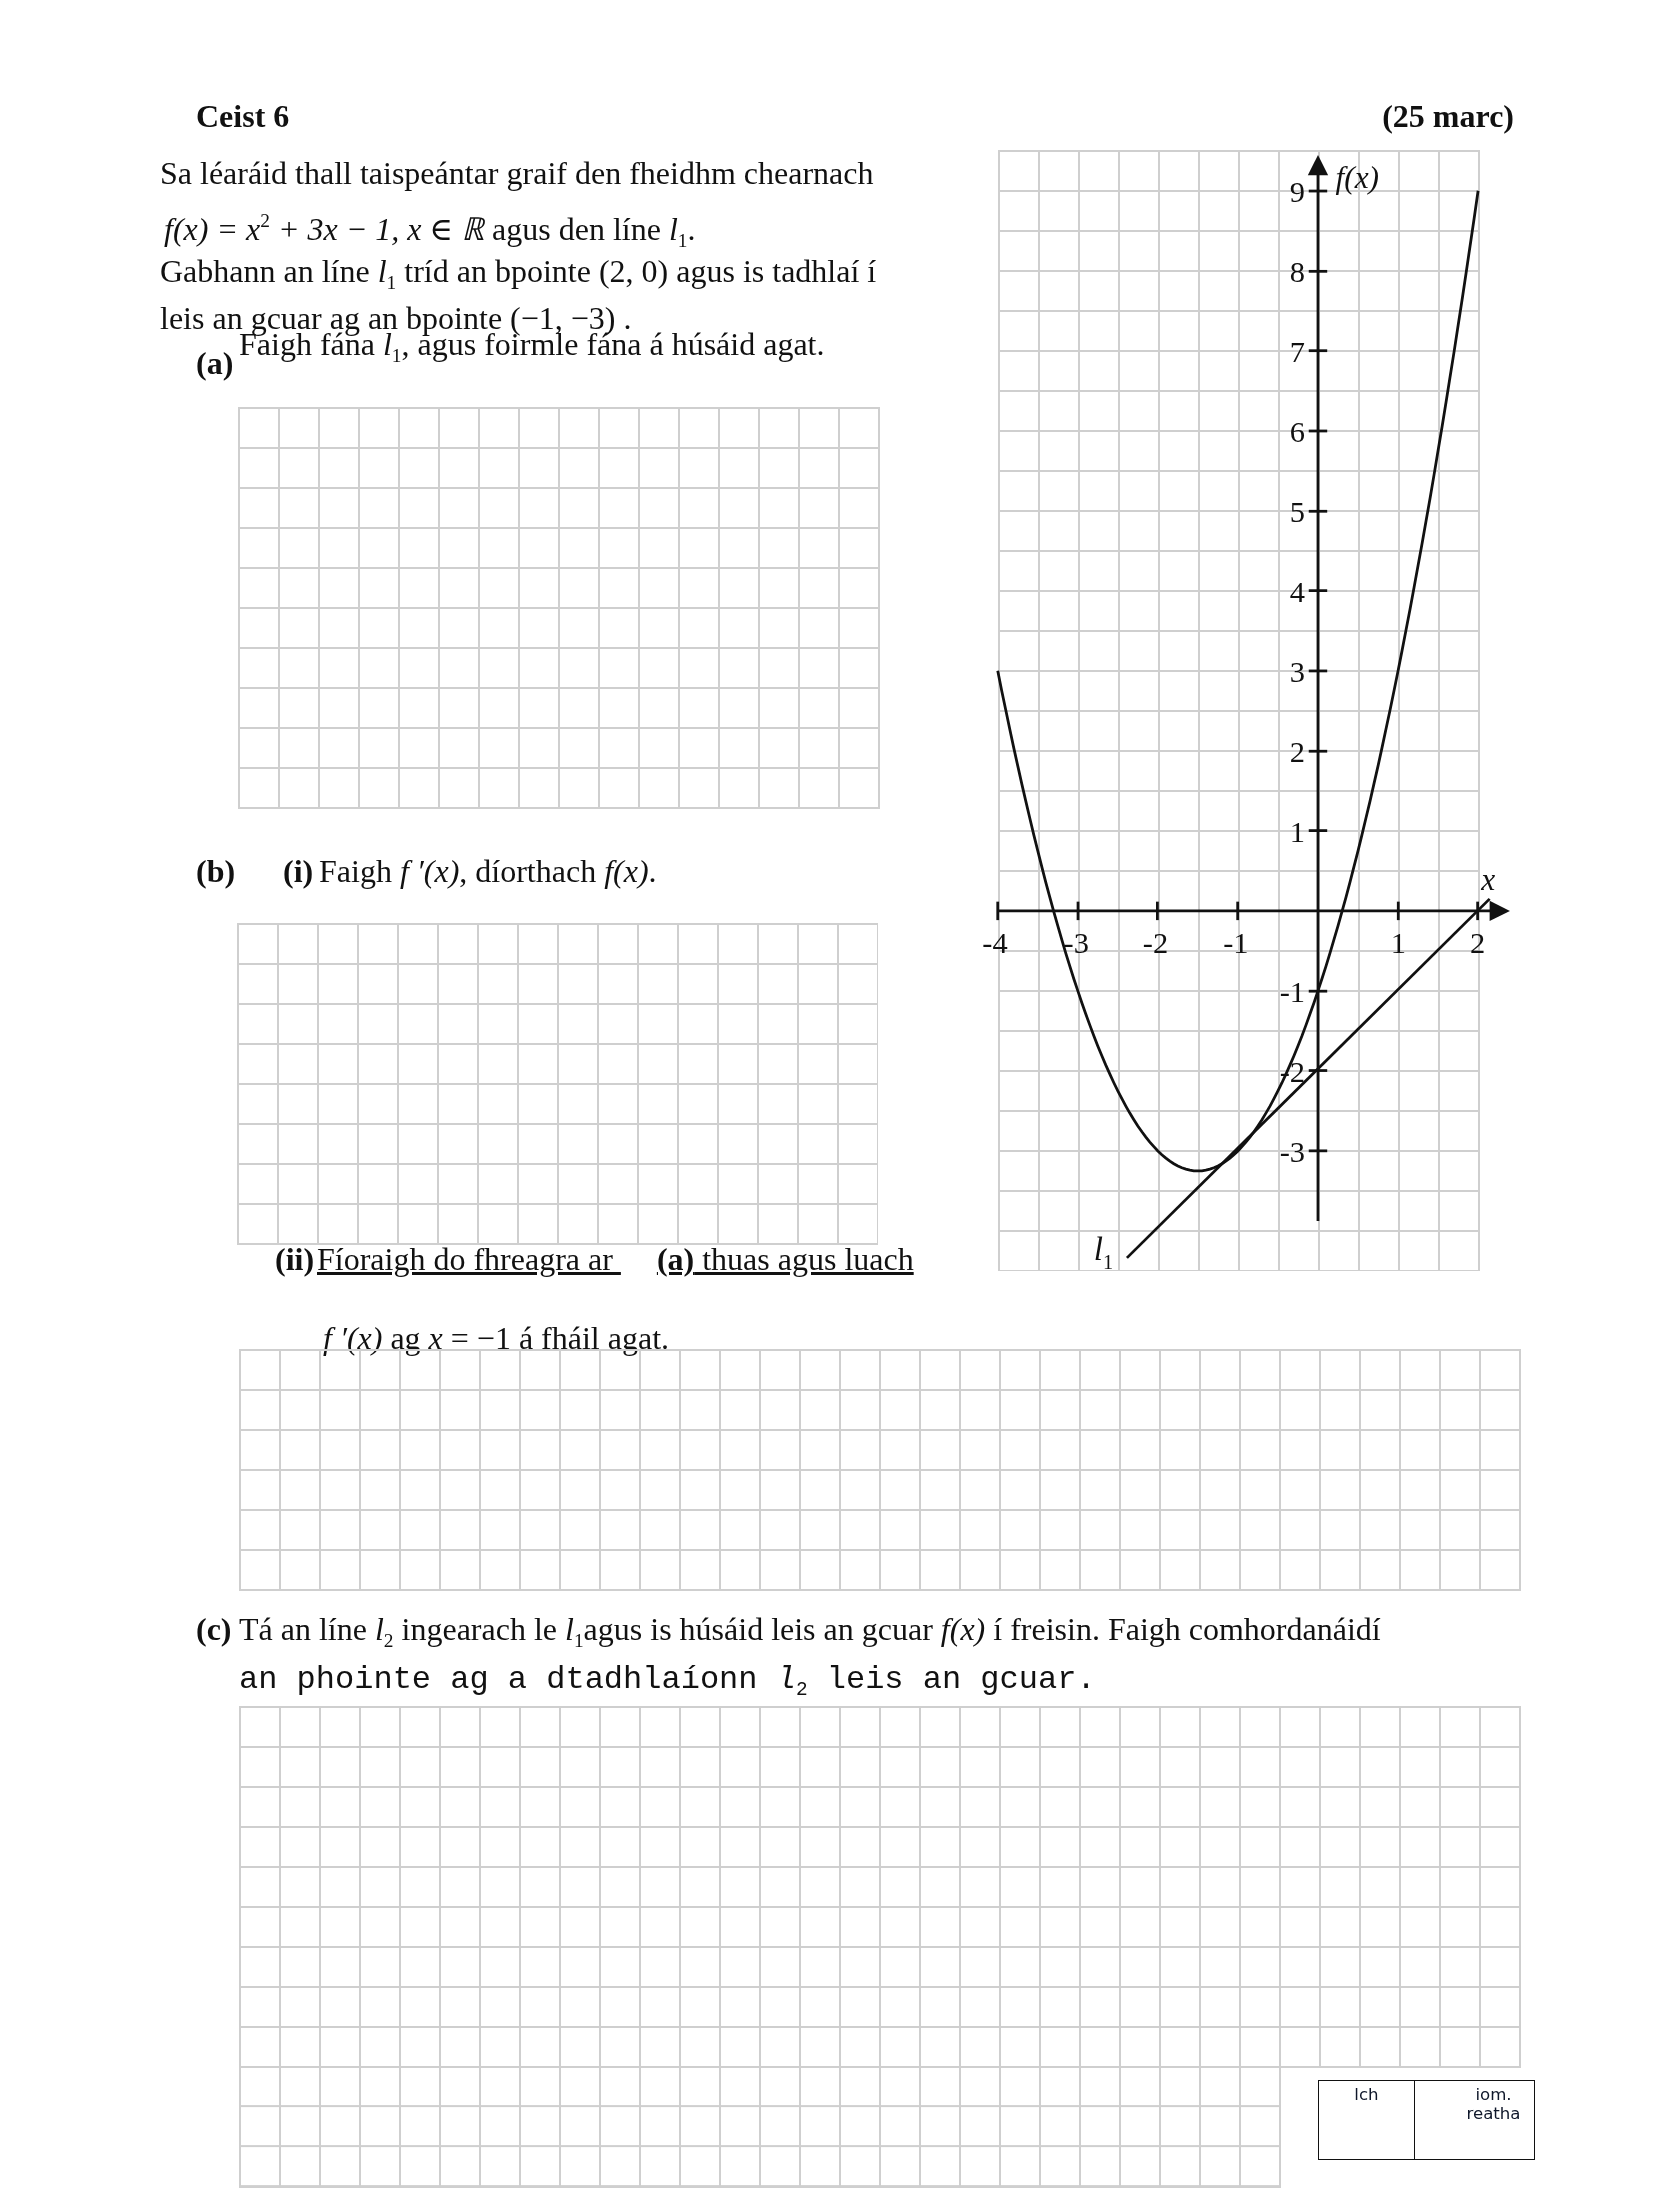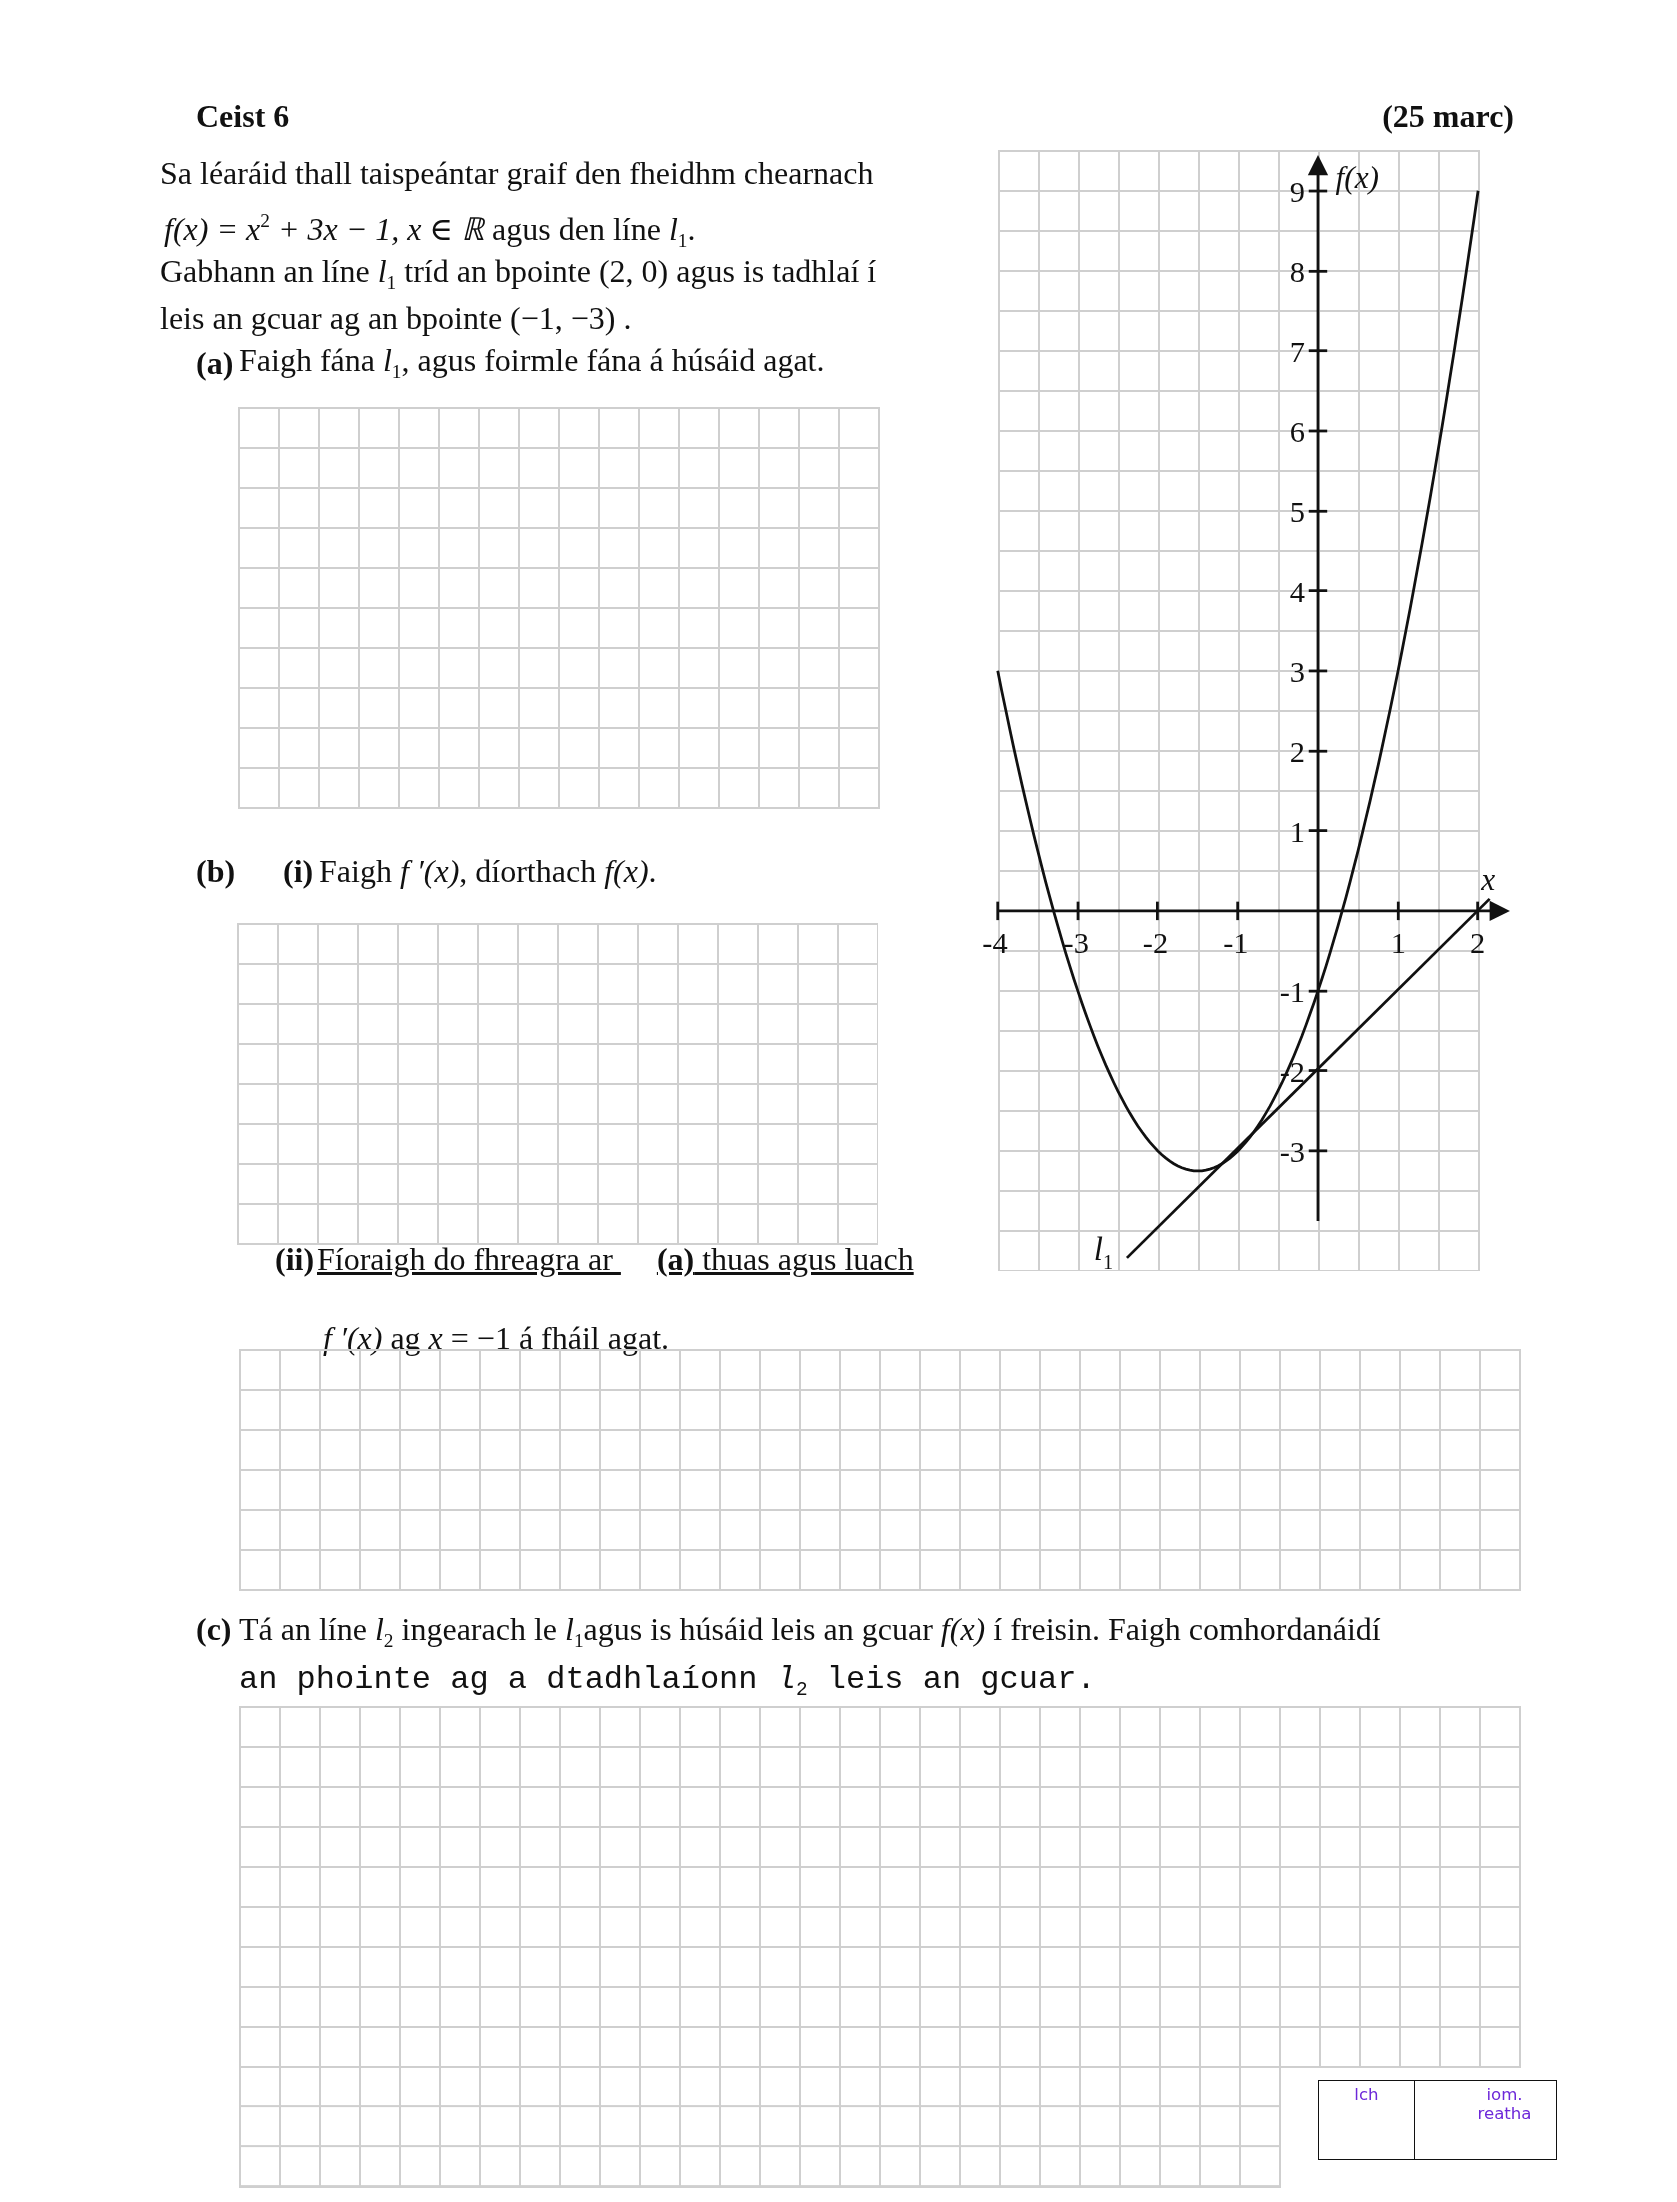--- a/index.html
+++ b/index.html
@@ -10,23 +10,23 @@
   .bold { font-weight: bold; margin-left: 36px; }
   .it { font-style: italic; }
   .sub { font-size: 19.4px; vertical-align: -7.4px; font-style: normal; }
   .sup { font-size: 19.4px; vertical-align: 13px; }
   .grid { position: absolute; box-sizing: border-box;
           background-image:
             linear-gradient(to right, #cfcfcf 1.8px, transparent 1.8px),
             linear-gradient(to bottom, #cfcfcf 1.8px, transparent 1.8px);
           background-size: 40px 40px;
           border-right: 1.8px solid #cfcfcf; border-bottom: 1.8px solid #cfcfcf; }
-  .pagebox { position: absolute; left: 1318px; top: 2080px; width: 239px; height: 80px;
+  .pagebox { position: absolute; left: 1318px; top: 2080px; width: 217px; height: 80px;
              border: 1.8px solid #111; box-sizing: border-box; display: flex;
-             font-family: "DejaVu Sans", sans-serif; font-size: 16.6px; color: #6d28d9; gap: 38px; }
+             font-family: "DejaVu Sans", sans-serif; font-size: 16.6px; color: #0f172a; gap: 38px; }
   .pagebox .cell { text-align: center; line-height: 19.4px; padding-top: 3.7px; box-sizing: border-box; }
   .pagebox .c1 { width: 96px; border-right: 1.8px solid #111; }
   .pagebox .c2 { flex: 1; }
   svg text { font-family: "Liberation Serif", "DejaVu Serif", serif; }
 </style>
 </head>
 <body>
 
 <div class="abs txt bold" style="left:160px; top:98px;">Ceist 6</div>
 <div class="abs txt bold" style="right:164px; top:98px;">(25 marc)</div>
@@ -34,21 +34,21 @@
 <div class="abs txt" style="left:160px; top:155px;">Sa léaráid thall taispeántar graif den fheidhm chearnach</div>
 <div class="abs txt" style="left:164px; top:202px;">
   <span class="it">f</span><span class="it">(x) = x</span><span class="sup">2</span><span class="it"> + 3x − 1, x ∈ ℝ</span><span> agus den líne </span><span class="it">l</span><span class="sub">1</span><span>.</span>
 </div>
 <div class="abs txt" style="left:160px; top:253px;">
   <span>Gabhann an líne </span><span class="it">l</span><span class="sub">1</span><span> tríd an bpointe (2, 0) agus is tadhlaí í</span>
 </div>
 <div class="abs txt" style="left:160px; top:300px;">leis an gcuar ag an bpointe (−1, −3) .</div>
 
 <div class="abs txt bold" style="left:160px; top:345px;">(a)</div>
-<div class="abs txt" style="left:239px; top:342px;">
+<div class="abs txt" style="left:239px; top:326px;">
   <span>Faigh fána </span><span class="it">l</span><span class="sub">1</span><span>, agus foirmle fána á húsáid agat.</span>
 </div>
 <div class="grid" style="left:238px; top:407px; width:642px; height:402px;"></div>
 
 <div class="abs txt bold" style="left:160px; top:853px;">(b)</div>
 <div class="abs txt bold" style="left:247px; top:853px;">(i)</div>
 <div class="abs txt" style="left:319px; top:853px;">
   <span>Faigh </span><span class="it">f ′(x)</span><span>, díorthach </span><span class="it">f(x)</span><span>.</span>
 </div>
 <div class="grid" style="left:237px; top:923px; width:641px; height:322px;"></div>

